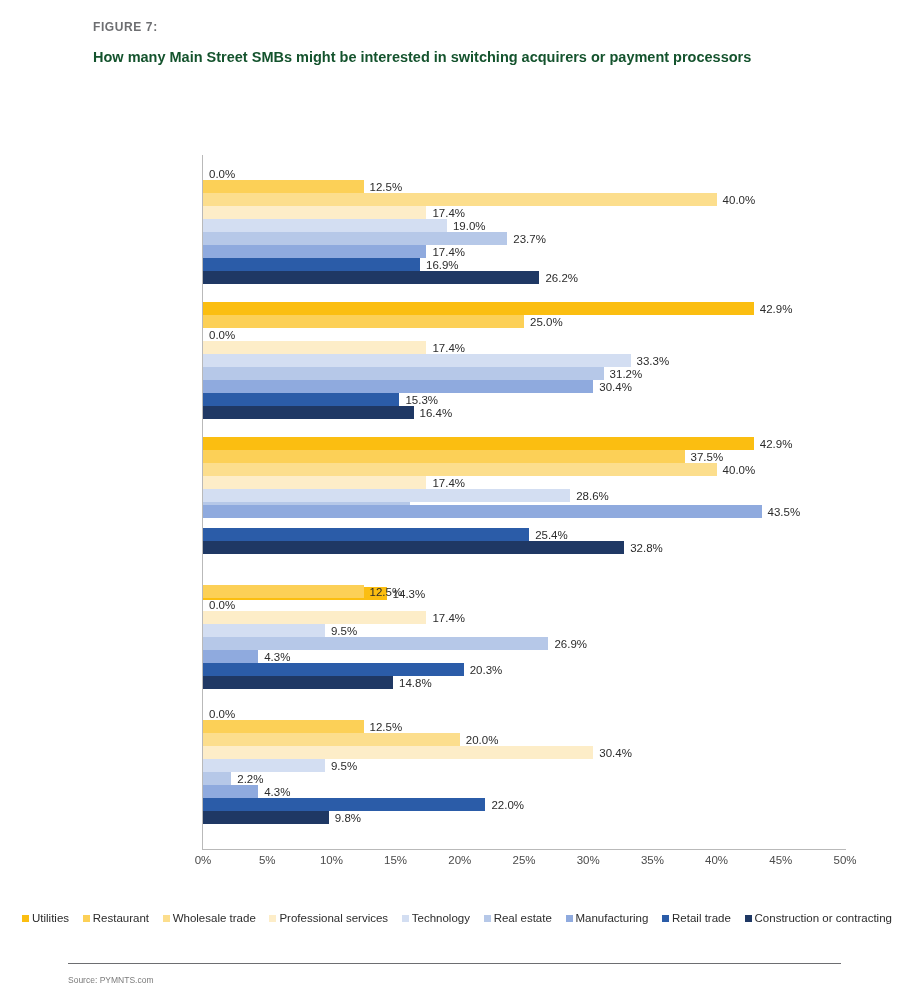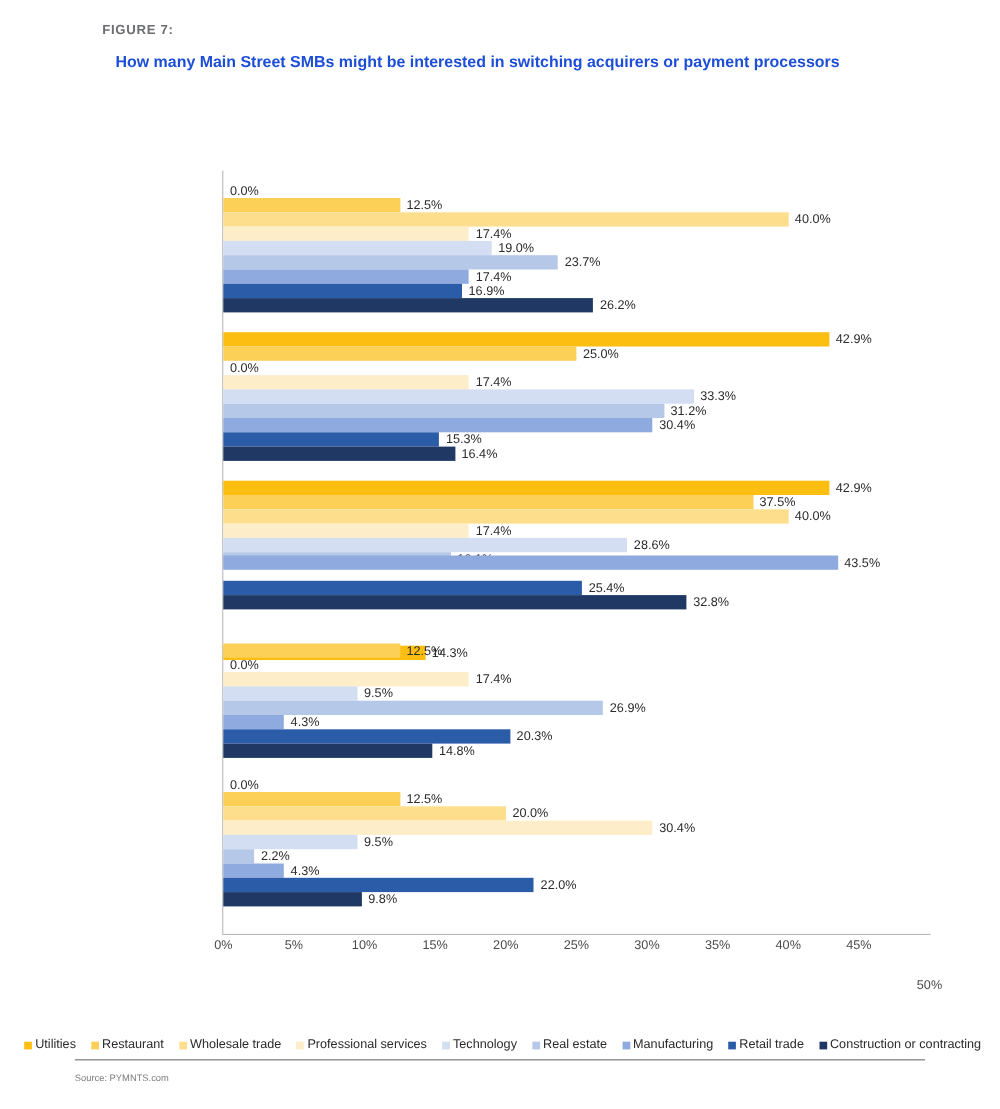--- a/index.html
+++ b/index.html
@@ -26,22 +26,22 @@
   .figure-label {
     font-size: 12px;
     font-weight: bold;
     letter-spacing: 0.6px;
     color: #6d6e71;
     margin: 0 0 14px 0;
   }
   .headline {
     font-size: 14.5px;
     font-weight: bold;
-    color: #1d4ed8;
-    margin: 0 0 4px 12px;
+    color: #14532d;
+    margin: 0 0 4px 0;
     line-height: 1.25;
   }
   .subhead {
     font-size: 12.5px;
     font-weight: normal;
     color: #3c3c3c;
     margin: 0;
     line-height: 1.3;
   }
 
@@ -138,21 +138,20 @@
   .legend {
     position: absolute;
     left: 22px;
     top: 912px;
     width: 870px;
     display: flex;
     flex-wrap: nowrap;
     align-items: center;
     gap: 0px;
     justify-content: space-between;
-    margin-top: 32px;
   }
   .legend-item {
     display: flex;
     align-items: center;
     white-space: nowrap;
   }
   .legend-swatch {
     width: 7px;
     height: 7px;
     margin-right: 3px;
@@ -383,21 +382,21 @@
       <div class="xtick" style="left: 0px;">0%</div>
       <div class="xtick" style="left: 64.2px;">5%</div>
       <div class="xtick" style="left: 128.4px;">10%</div>
       <div class="xtick" style="left: 192.6px;">15%</div>
       <div class="xtick" style="left: 256.8px;">20%</div>
       <div class="xtick" style="left: 321px;">25%</div>
       <div class="xtick" style="left: 385.2px;">30%</div>
       <div class="xtick" style="left: 449.4px;">35%</div>
       <div class="xtick" style="left: 513.6px;">40%</div>
       <div class="xtick" style="left: 577.8px;">45%</div>
-      <div class="xtick" style="left: 642px; margin-top: 36px;">50%</div>
+      <div class="xtick" style="left: 642px;">50%</div>
     </div>
 </div>
 
 <div class="legend" id="legend">
     <div class="legend-item">
       <span class="legend-swatch" style="background: rgb(251, 190, 17);"></span>
       <span class="legend-text">Utilities</span>
     </div>
     <div class="legend-item">
       <span class="legend-swatch" style="background: rgb(252, 208, 87);"></span>

